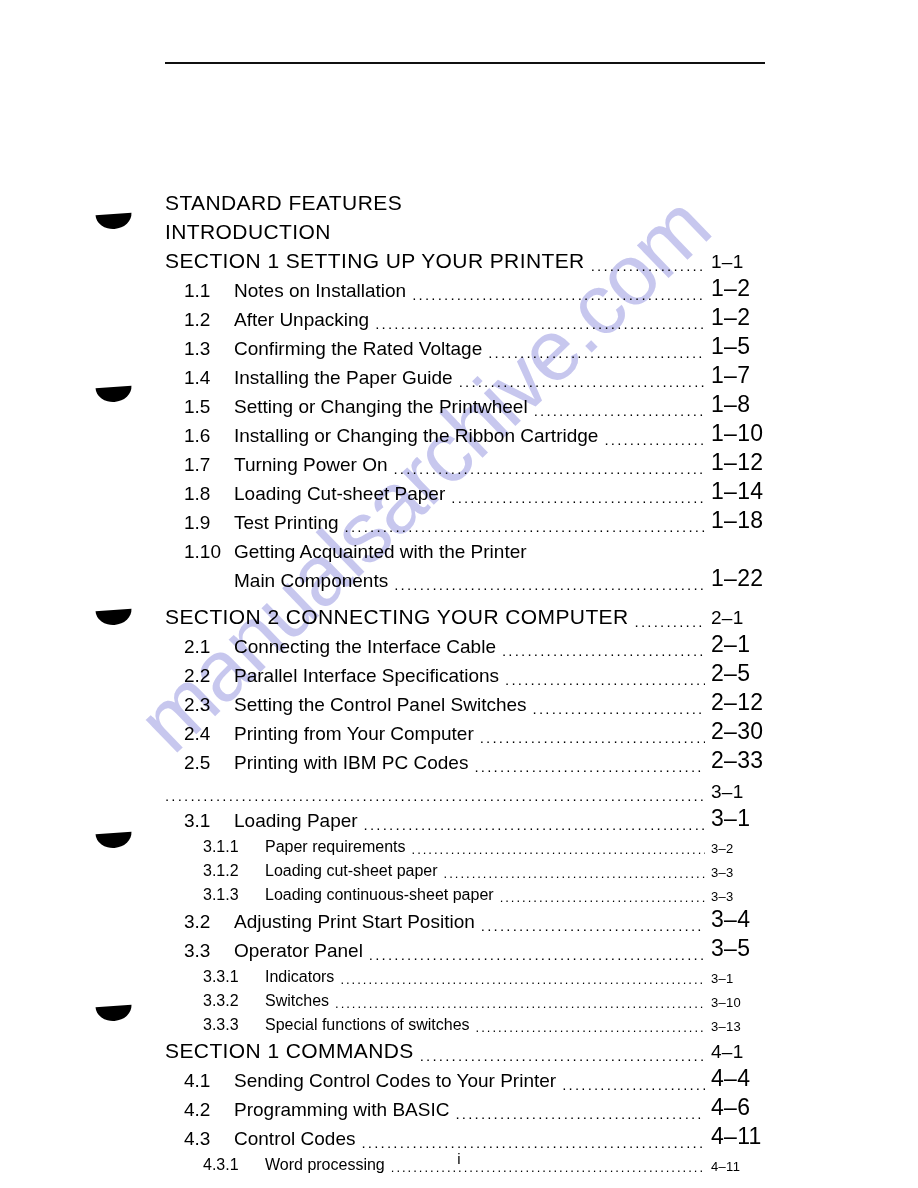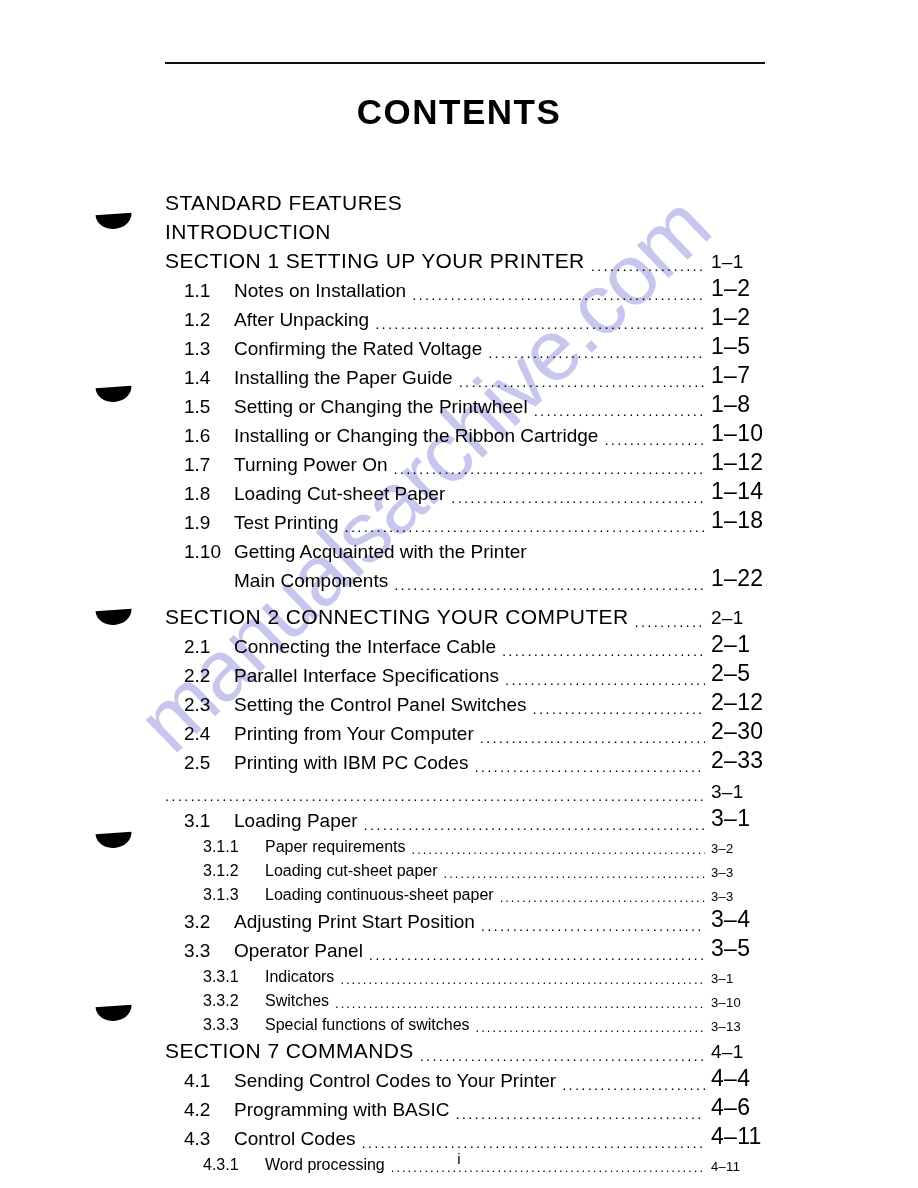--- a/index.html
+++ b/index.html
@@ -191,21 +191,20 @@
 <div id="page">
 
   <div id="watermark">
     <div class="wm-text">manualsarchive.com</div>
   </div>
 
   <div id="content">
 
     <div id="top-rule"></div>
 
-    <div id="page-title">CONTENTS</div>
 
     <div id="margin-marks">
         <div class="punch-mark" style="left: 96px; top: 214px;"></div>
         <div class="punch-mark" style="left: 96px; top: 387px;"></div>
         <div class="punch-mark" style="left: 96px; top: 610px;"></div>
         <div class="punch-mark" style="left: 96px; top: 833px;"></div>
         <div class="punch-mark" style="left: 96px; top: 1006px;"></div>
       </div>
 
     <div id="toc">
@@ -378,21 +377,21 @@
           <span class="leader"></span>
           <span class="pageno">3–10</span>
         </div>
         <div class="row lvl2">
           <span class="num">3.3.3</span>
           <span class="label">Special functions of switches</span>
           <span class="leader"></span>
           <span class="pageno">3–13</span>
         </div>
         <div class="row lvl0">
-          <span class="label">SECTION 7   COMMANDS</span>
+          <span class="label">SECTION 1   COMMANDS</span>
           <span class="leader"></span>
           <span class="pageno">4–1</span>
         </div>
         <div class="row lvl1">
           <span class="num">4.1</span>
           <span class="label">Sending Control Codes to Your Printer</span>
           <span class="leader"></span>
           <span class="pageno">4–4</span>
         </div>
         <div class="row lvl1">

